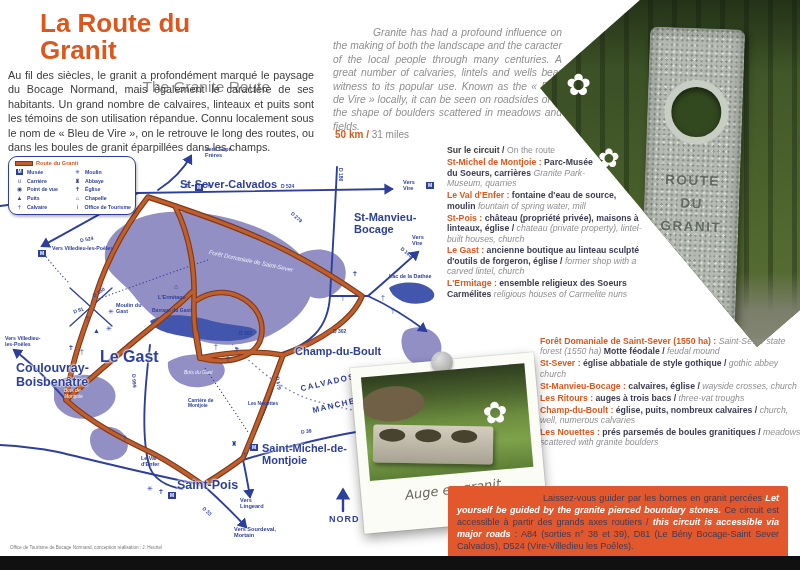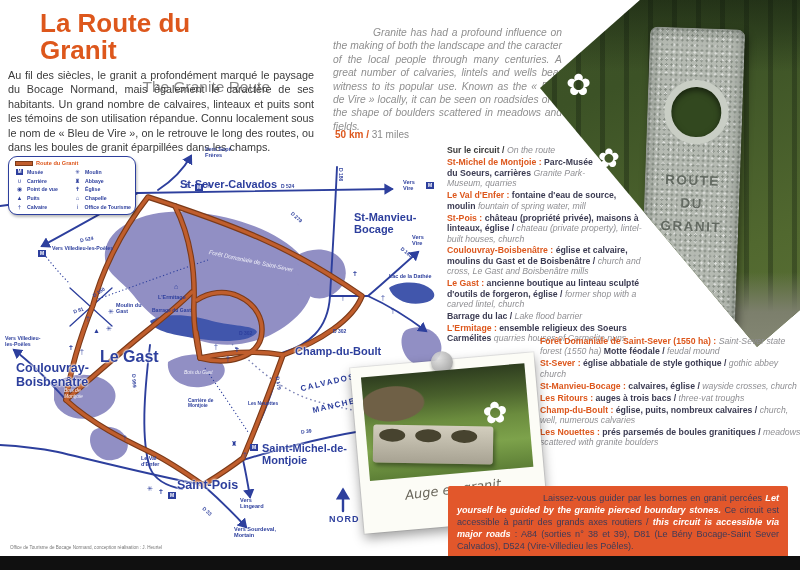--- a/index.html
+++ b/index.html
@@ -42,21 +42,21 @@
   .reg{font-size:8px;letter-spacing:1.5px;}
   .mic{position:absolute;color:#2d3f9d;font-size:7px;line-height:1;z-index:4;}
   .msq{position:absolute;width:8px;height:7px;background:#2d3f9d;color:#fff;font-size:5px;
        font-weight:bold;text-align:center;line-height:7px;z-index:4;}
   
   #sights-1{left:447px;top:145px;width:200px;z-index:4;font-size:8.7px;line-height:1.2;}
   #sights-2{left:540px;top:336px;width:262px;z-index:4;font-size:8.7px;line-height:1.2;}
   .spacer{float:right;width:54px;height:64px;shape-outside:polygon(0 0,54px 0,54px 64px);}
   .s-head{margin-bottom:2px;}
   .h-fr{color:#3a3a3a;font-weight:bold;}
-  .h-en{color:#8f8f93;font-style:italic;}
+  .h-en{color:#8f8f93;}
   .entry{margin-bottom:1.5px;text-align:left;}
   .e-name{color:#dd571c;font-weight:bold;}
   .e-fr{color:#3b3b52;font-weight:bold;}
   .e-en{color:#8f8f93;font-style:italic;}
   
   #stone-photo{left:0;top:0;width:800px;height:400px;z-index:3;
      clip-path:polygon(640px 0px,800px 0px,800px 310px,757px 347px,540px 88px);
      background:
        linear-gradient(180deg,rgba(15,25,12,.55) 0%,rgba(15,25,12,0) 18%),
        linear-gradient(180deg,rgba(0,0,0,0) 68%,#7c7f6c 78%,#90937f 100%),
@@ -327,37 +327,28 @@
     <span class="e-name">Le Val d'Enfer :</span>
     <span class="e-fr">fontaine d'eau de source, moulin</span>
     <span class="e-en">fountain of spring water, mill</span>
   </div>
   <div class="entry">
     <span class="e-name">St-Pois :</span>
     <span class="e-fr">château (propriété privée), maisons à linteaux, église /</span>
     <span class="e-en">chateau (private property), lintel-built houses, church</span>
   </div>
   <div class="entry">
-    <span class="e-name">Coulouvray-Boisbenâtre :</span>
-    <span class="e-fr">église et calvaire, moulins du Gast et de Boisbenâtre /</span>
-    <span class="e-en">church and cross, Le Gast and Boisbenâtre mills</span>
-  </div>
-  <div class="entry">
     <span class="e-name">Le Gast :</span>
     <span class="e-fr">ancienne boutique au linteau sculpté d'outils de forgeron, église /</span>
     <span class="e-en">former shop with a carved lintel, church</span>
   </div>
   <div class="entry">
-    <span class="e-fr">Barrage du lac /</span>
-    <span class="e-en">Lake flood barrier</span>
-  </div>
-  <div class="entry">
     <span class="e-name">L'Ermitage :</span>
     <span class="e-fr">ensemble religieux des Soeurs Carmélites</span>
-    <span class="e-en">quarries houses of Carmelite nuns</span>
+    <span class="e-en">religious houses of Carmelite nuns</span>
   </div>
 </div>
 
 <div class="abs" id="sights-2">
   <div class="entry">
     <span class="e-name">Forêt Domaniale de Saint-Sever (1550 ha) :</span>
     <span class="e-en">Saint-Sever state forest (1550 ha)</span>
     <span class="e-fr">Motte féodale /</span>
     <span class="e-en">feudal mound</span>
   </div>

